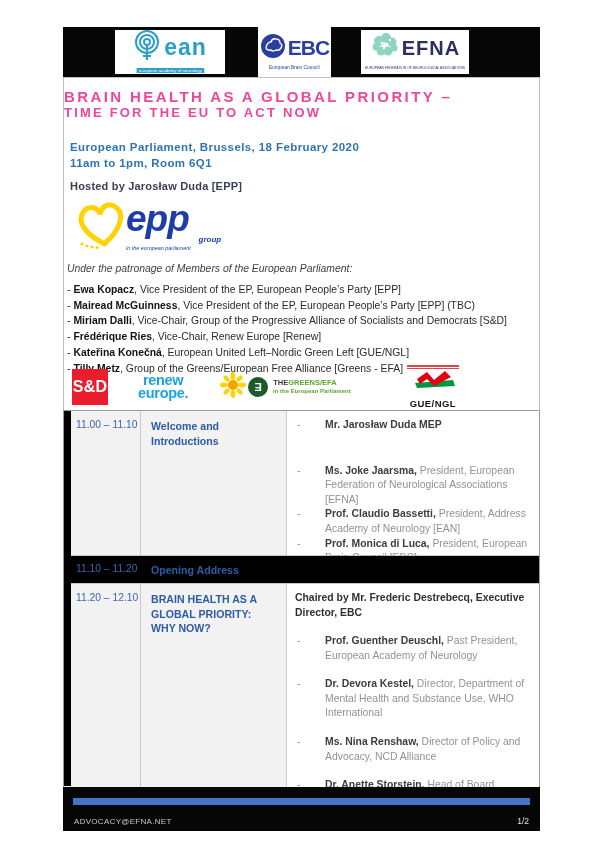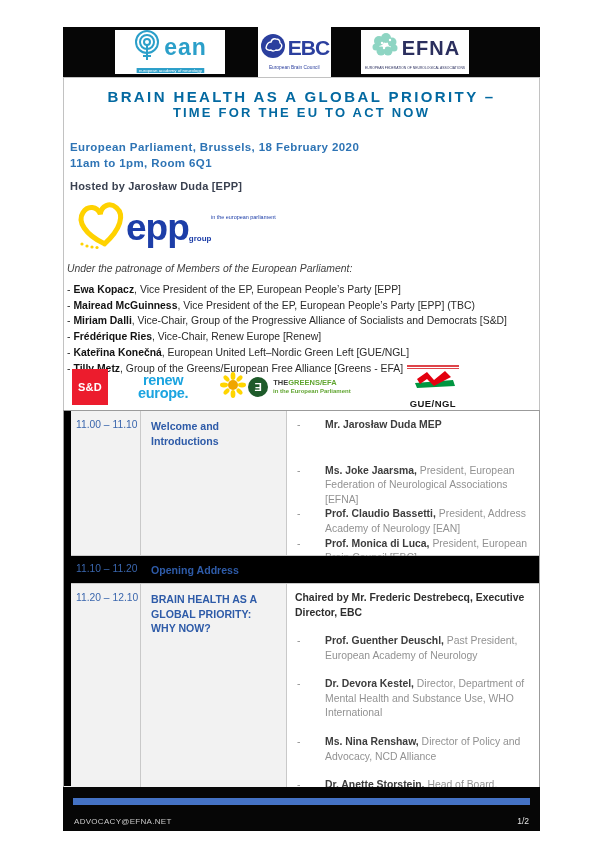--- a/index.html
+++ b/index.html
@@ -21,45 +21,45 @@
   .ebc-tag{color:#2b3f9e;font-size:8px;transform:scale(.6);transform-origin:center;white-space:nowrap;line-height:9px;}
   .efna-box{left:298px;top:3px;width:108px;height:44px;}
   .efna-row{display:flex;align-items:center;gap:2px;}
   .efna-word{color:#2b2f5e;font-weight:bold;font-size:20px;letter-spacing:1px;line-height:20px;}
   .efna-tag{color:#2b2f5e;font-size:8px;transform:scale(.42);transform-origin:center;white-space:nowrap;line-height:8px;}
 
   
   .sheet{position:absolute;left:63px;top:77px;width:477px;height:710px;background:#fff;
          border:1px solid #c2c2c2;box-sizing:border-box;}
 
-  .title{position:absolute;left:64px;top:88px;width:475px;text-align:center;color:#0369a1;}
+  .title{position:absolute;left:64px;top:88px;width:475px;text-align:left;color:#ec4899;}
   .t1{font-size:15px;font-weight:600;letter-spacing:2.4px;}
   .t2{font-size:13px;font-weight:600;letter-spacing:2.2px;margin-top:0;}
 
   .details{position:absolute;left:70px;top:139px;width:460px;}
   .d-line{font-size:11.5px;font-weight:600;color:#2e74b5;letter-spacing:.4px;line-height:16px;}
   .d-host{margin-top:9px;font-size:11px;font-weight:bold;color:#3a4150;letter-spacing:.2px;}
 
   
   .epp{position:absolute;left:70px;top:196px;width:210px;height:64px;display:flex;align-items:center;}
-  .epp-txt{margin-left:-8px;display:flex;flex-direction:row;align-items:flex-start;}
+  .epp-txt{margin-left:-8px;display:flex;flex-direction:column;align-items:flex-start;font-style:italic;}
   .epp-word{color:#1d3ea8;font-weight:bold;font-size:37px;line-height:30px;letter-spacing:-1px;}
   .epp-sub{align-self:flex-end;color:#1d3ea8;font-size:8px;font-weight:bold;margin-top:1px;}
   .epp-tag{color:#1d3ea8;font-size:8px;transform:scale(.68);transform-origin:left;white-space:nowrap;}
 
   
   .patronage{position:absolute;left:67px;top:262px;width:466px;font-size:10.4px;color:#2a2a2a;}
   .p-intro{font-style:italic;color:#3f3f3f;margin-bottom:6px;line-height:14px;}
   .p-line{line-height:15.7px;white-space:nowrap;}
   .p-line b{color:#121212;}
   .p-dash{margin-right:3px;}
 
   
   .plogos{position:absolute;left:67px;top:366px;width:468px;height:42px;display:flex;align-items:center;}
-  .sd{width:36px;height:36px;background:#ec1c2d;color:#fff;font-weight:bold;font-size:11px;
+  .sd{width:36px;height:36px;background:#ec1c2d;color:#fff;font-weight:bold;font-size:16px;
       display:flex;align-items:center;justify-content:center;margin-left:5px;letter-spacing:.3px;}
   .renew{margin-left:30px;text-align:center;color:#1ba4e0;font-weight:bold;font-size:14.5px;line-height:13.5px;letter-spacing:-.3px;}
   .greens{margin-left:32px;display:flex;align-items:center;gap:2px;}
   .greens-e{width:20px;height:20px;border-radius:50%;background:#1e5b2a;color:#fff;font-weight:bold;
             font-size:11px;display:flex;align-items:center;justify-content:center;}
   .greens-txt{margin-left:3px;line-height:8px;}
   .g-l1{font-size:7.5px;font-weight:bold;white-space:nowrap;}
   .g-the{color:#3c3c3b;} .g-grn{color:#61a531;}
   .g-l2{font-size:8px;color:#61a531;font-weight:600;transform:scale(.75);transform-origin:left;white-space:nowrap;}
   .gue{margin-left:30px;display:flex;flex-direction:column;align-items:center;}

